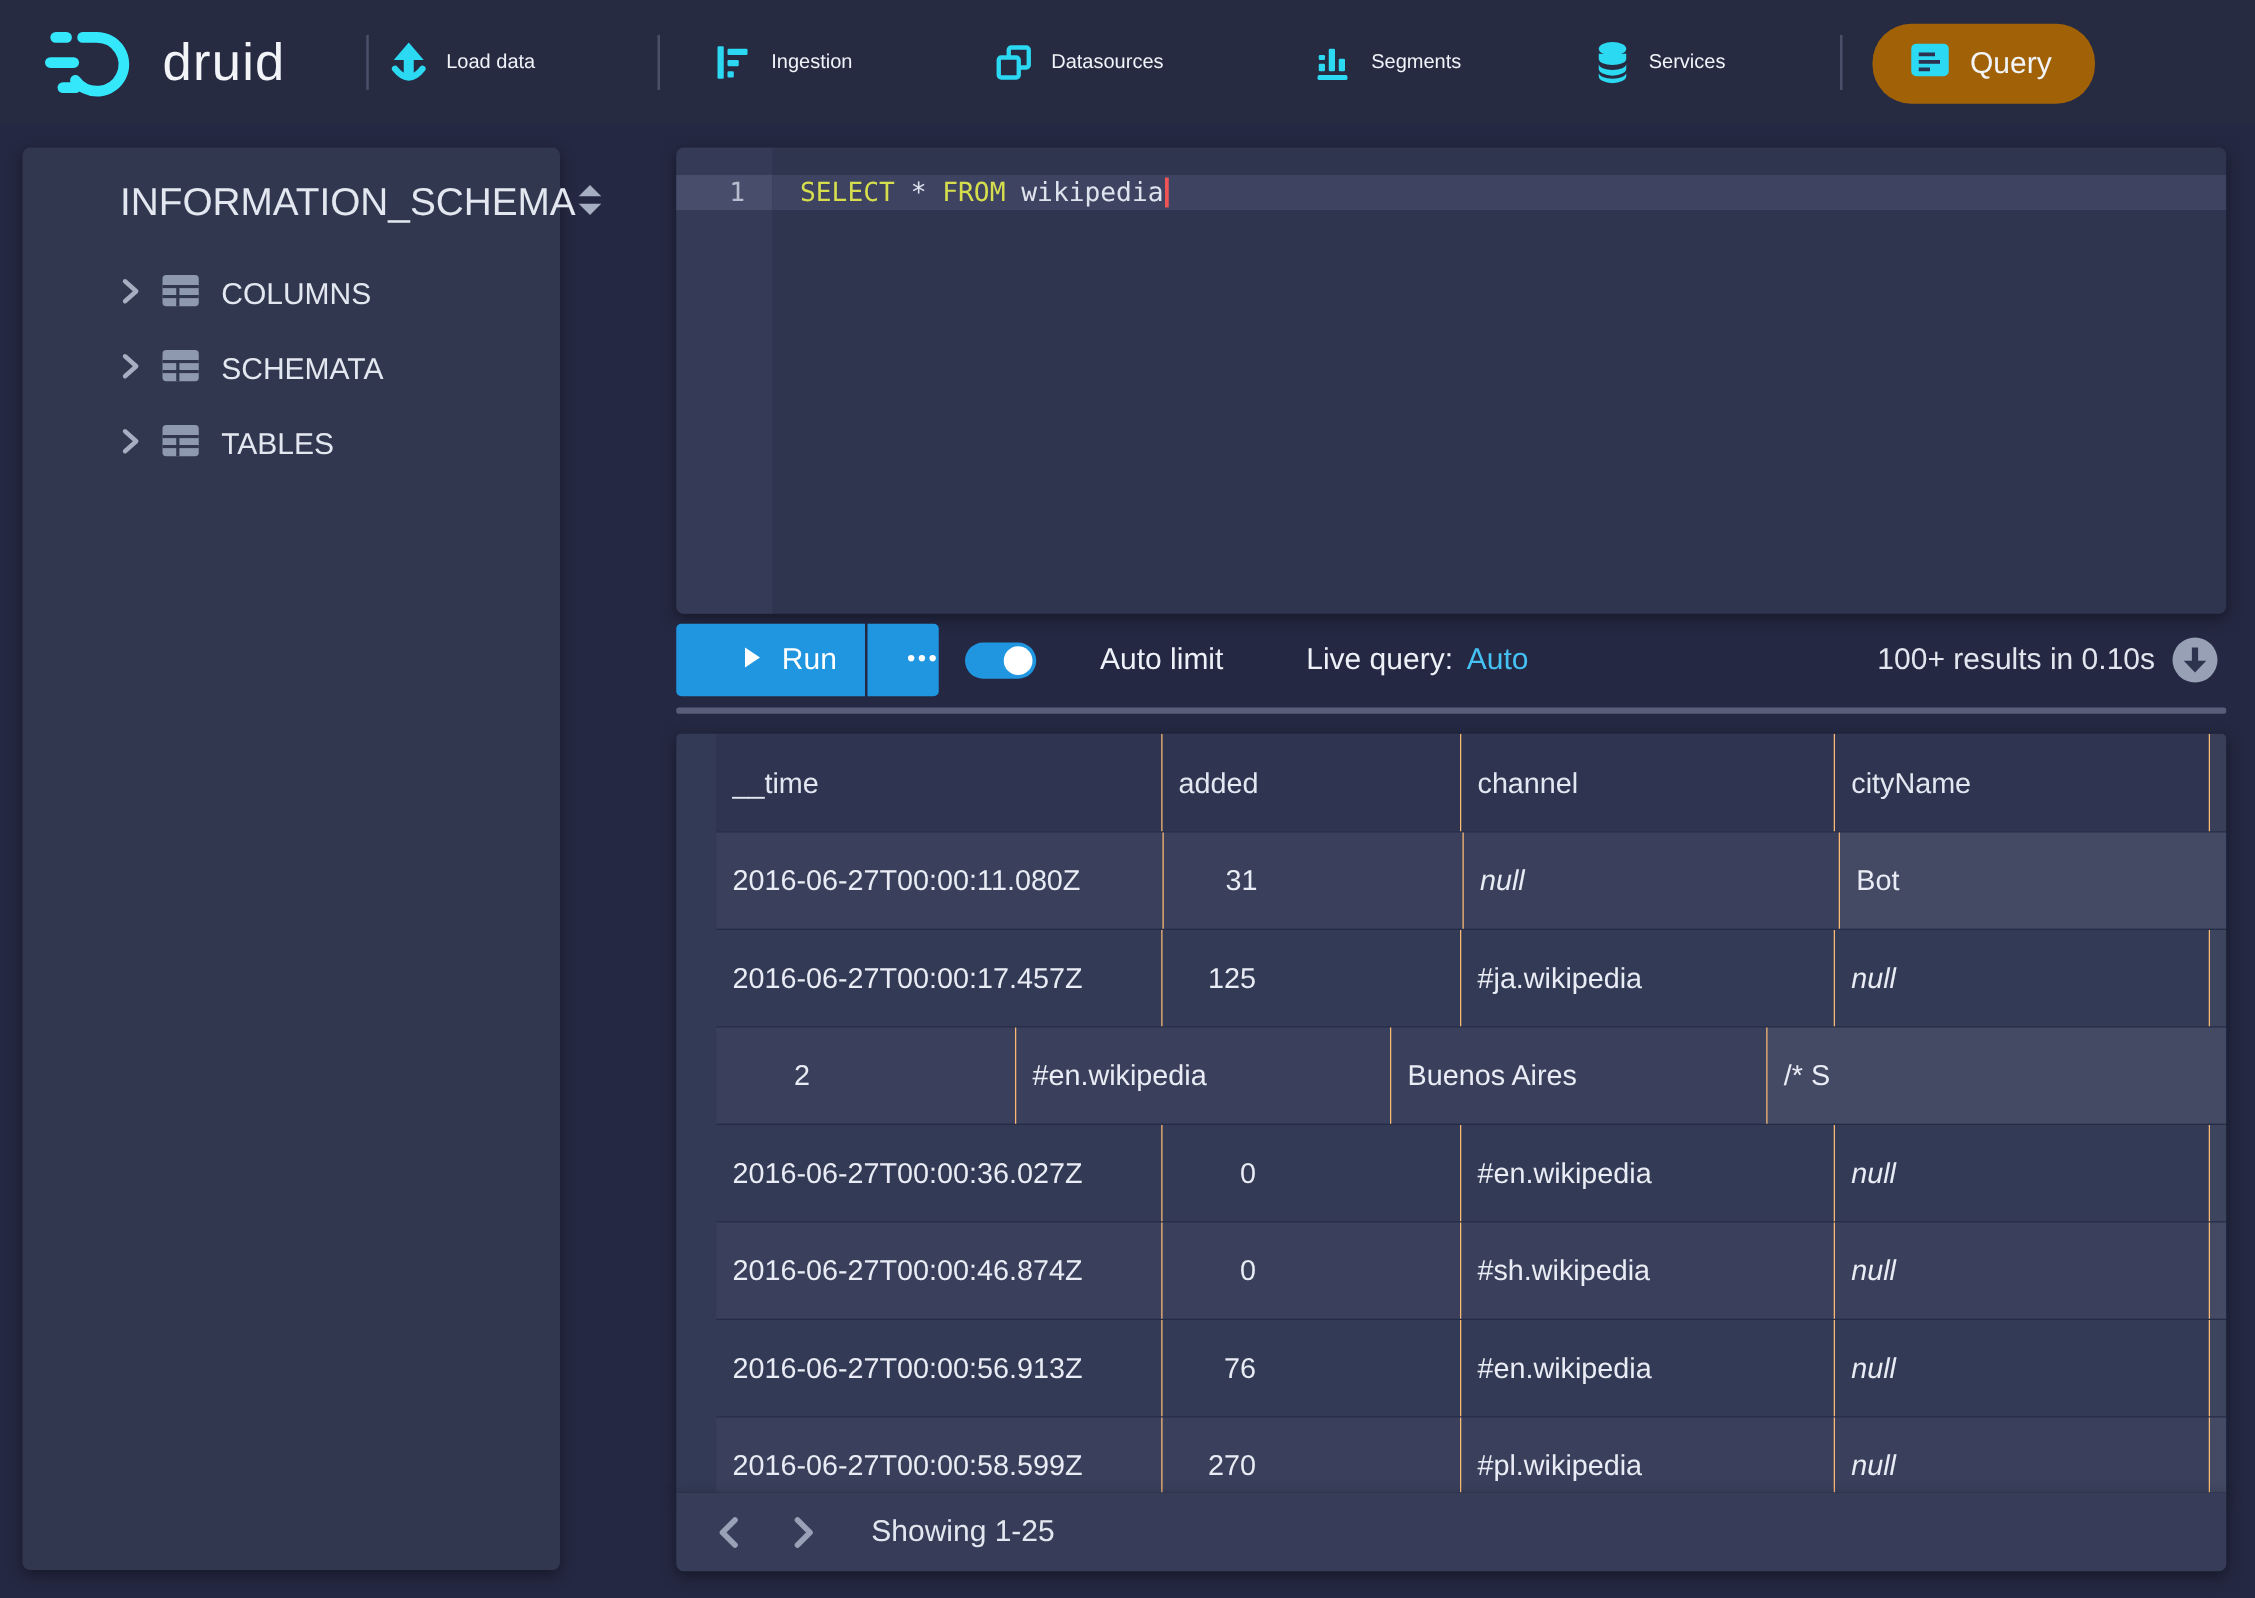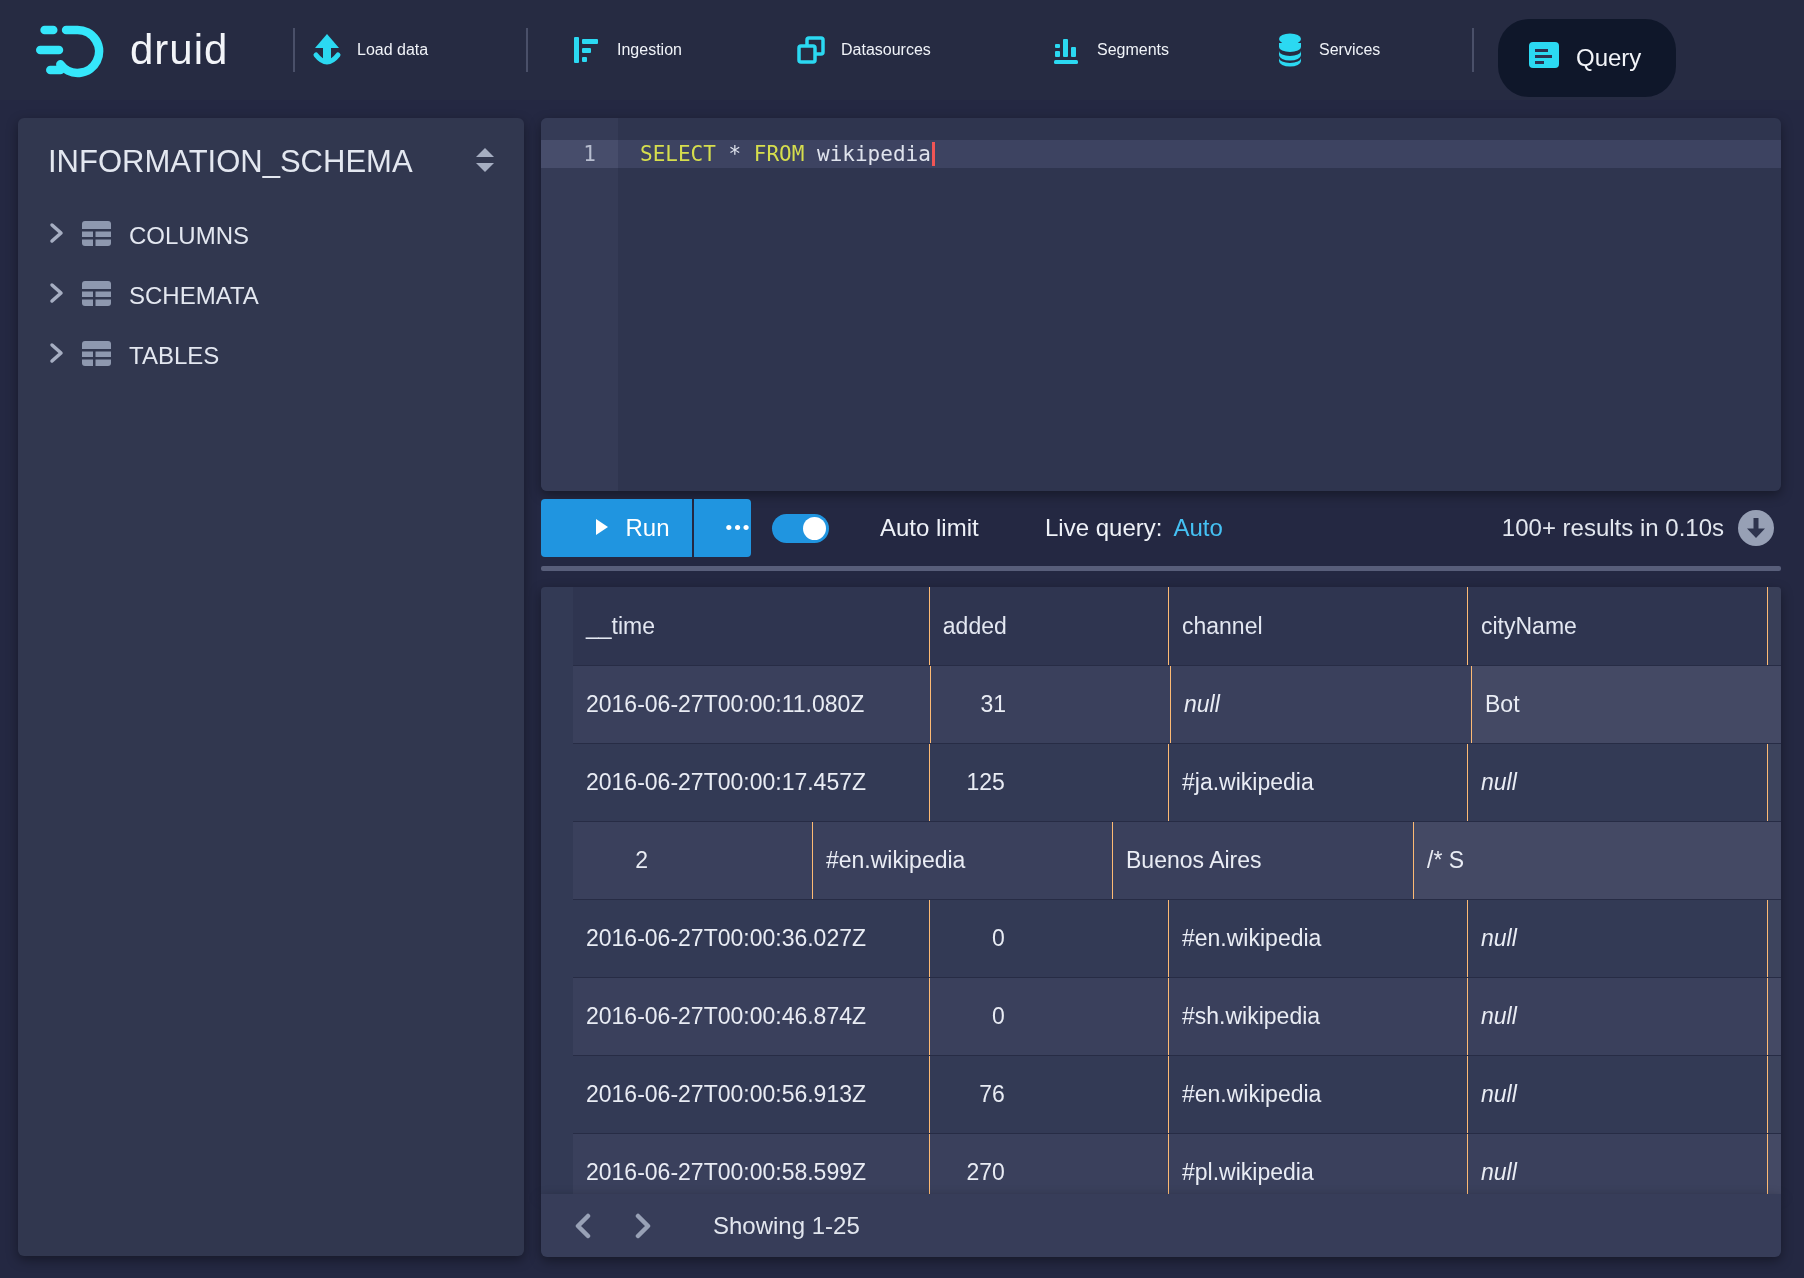--- a/index.html
+++ b/index.html
@@ -13,30 +13,30 @@
   .abs { position:absolute;padding-left:32px; }
 
   
   .navbar { left:0; top:0; width:1804px; height:100px; background:#262b42; }
   .nav-el { position:absolute; top:0; height:100px; display:flex; align-items:center; }
   .logo-swoosh { left:36px; }
   .logo-text { left:130px; font-size:42px; letter-spacing:1px; color:#f2f4f8; }
   .nav-sep { position:absolute; top:28px; width:2px; height:44px; background:#4a5069; }
   .nav-item { gap:15px; font-size:16px; color:#f0f3f8; cursor:pointer; }
   .nav-item .ic { display:flex; align-items:center; }
-  .query-pill { position:absolute; left:1498px; top:19px; width:178px; height:78px;
-    background:#0f172a; border-radius:31px; display:flex; align-items:center;
+  .query-pill { position:absolute; left:1498px; top:19px; width:178px; height:64px;
+    background:#a16207; border-radius:31px; display:flex; align-items:center;
     padding-left:30px; gap:16px; font-size:24px; color:#f2f4f8; cursor:pointer; }
 
   
   .panel { position:absolute; background:#31374f; border-radius:6px;
     box-shadow:0 4px 12px rgba(0,0,0,0.38); }
 
   
-  .sidebar { left:18px; top:118px; width:506px; height:1138px; }
+  .sidebar { left:18px; top:118px; width:430px; height:1138px;padding-left:48px; }
   .sb-title-row { display:flex; align-items:center; justify-content:space-between;
     padding:26px 28px 0 30px; }
   .sb-title { font-size:31px; color:#e3e7f0; }
   .tree { margin-top:26px; }
   .tree-item { height:60px; display:flex; align-items:center; gap:17px;
     padding-left:30px; cursor:pointer; font-size:24px; color:#e3e7f0; }
 
   
   .editor { left:541px; top:118px; width:1240px; height:373px; overflow:hidden;
     font-family:"DejaVu Sans Mono",monospace; }
@@ -91,21 +91,21 @@
   .c-comment { flex:1; border-right:none; background:rgba(255,255,255,0.05); }
   .num { display:inline-block; width:62px; text-align:right; }
   .null { font-style:italic; }
 
   
   .pagination { left:541px; top:1194px; width:1240px; height:63px; background:#373d59;
     border-radius:0 0 6px 6px; display:flex; align-items:center; padding-left:20px;
     box-shadow:0 4px 12px rgba(0,0,0,0.38); font-size:24px; color:#e2e6ee; }
   .page-btn { width:44px; height:44px; display:flex; align-items:center;
     justify-content:center; cursor:pointer; border-radius:4px; }
-  .showing { margin-left:48px; }
+  .showing { margin-left:32px; }
 </style>
 </head>
 <body>
 
 <div class="abs navbar">
 
   <div class="nav-el logo-swoosh">
     <svg width="86" height="58" viewBox="0 0 60 40" fill="none">
       <g stroke="#35e7fb" stroke-width="6" stroke-linecap="round">
         <path d="M21 6 h8 a15 15 0 1 1 -12 24"></path>

